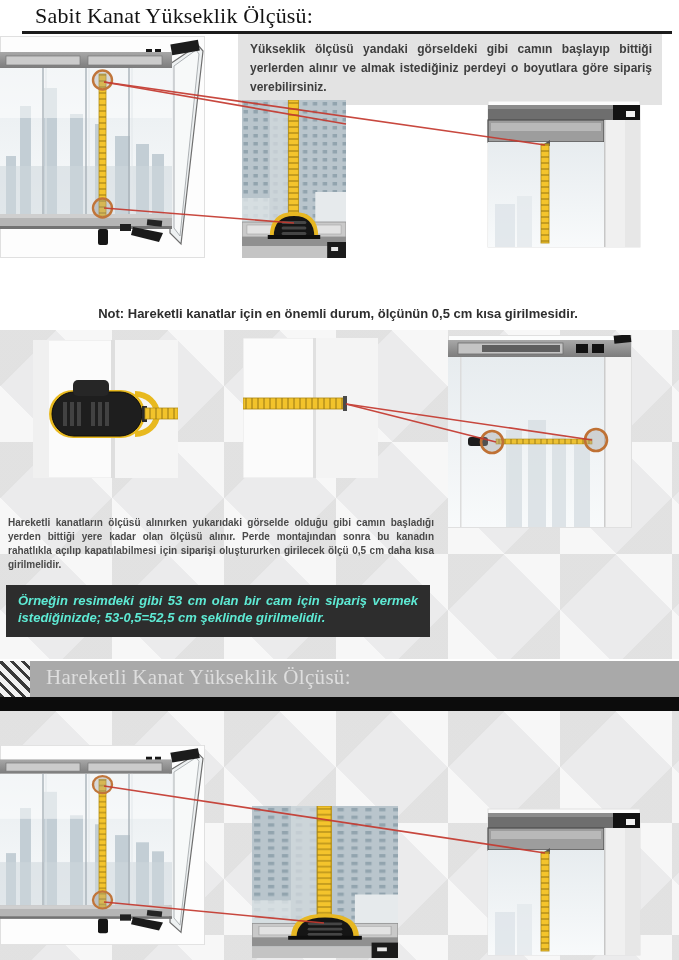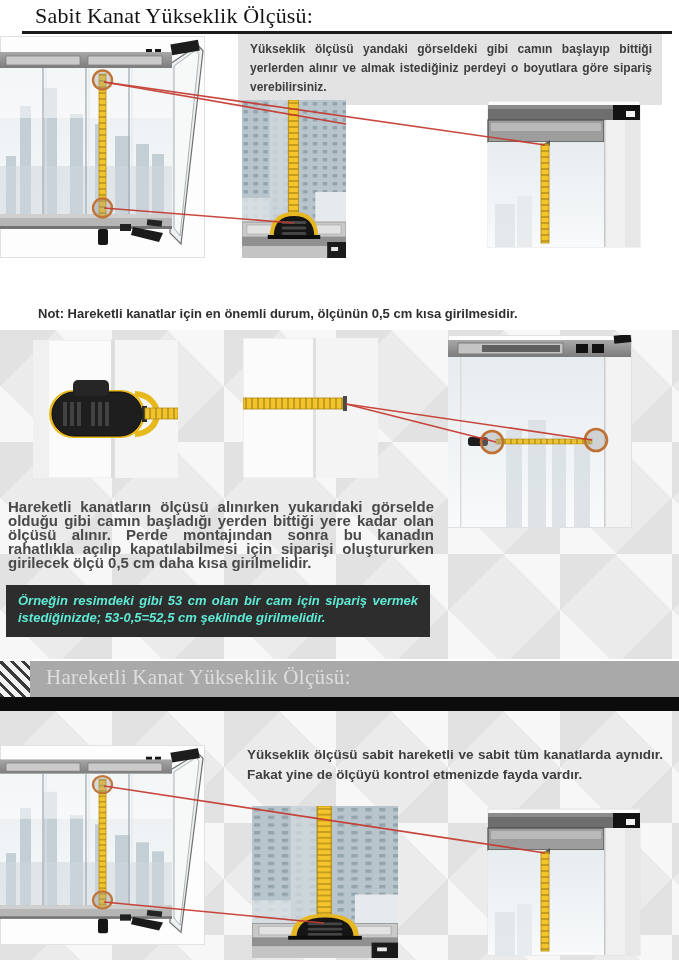--- a/index.html
+++ b/index.html
@@ -13,23 +13,23 @@
       linear-gradient(135deg, rgba(110,110,110,.08) 25%, rgba(0,0,0,0) 25.5%, rgba(0,0,0,0) 74.5%, rgba(110,110,110,.08) 75%);
     background-size:112px 112px;}
   .serif-title{font-family:"Liberation Serif",serif;font-size:22px;font-weight:400;color:#131313;
     white-space:nowrap;letter-spacing:.2px;}
   .rule{background:#1c1c1c;}
   .body-text{font-weight:bold;color:#3e3e3e;text-align:justify;}
   #s1-desc{left:238px;top:34px;width:424px;background:#e3e3e3;padding:6px 10px 8px 12px;
     font-size:12px;line-height:19px;box-sizing:border-box;}
   #h2-box{left:22px;top:271px;width:637px;height:32px;border:1.6px solid #4a4a4a;border-bottom:none;
     box-sizing:border-box;padding-left:15px;padding-top:3px;background:#fff;}
-  #s2-note{left:38px;top:306px;width:600px;font-size:13px;font-weight:bold;color:#2e2e2e;white-space:nowrap;}
+  #s2-note{left:38px;top:306px;width:600px;font-size:13px;font-weight:bold;color:#2e2e2e;white-space:nowrap;text-align:center;}
   #s2-panel{left:0;top:330px;width:679px;height:329px;}
-  #s2-desc{left:8px;top:500px;width:426px;font-size:15px;line-height:14px;color:#4a4a4a;}
+  #s2-desc{left:8px;top:516px;width:426px;font-size:10px;line-height:14px;color:#4a4a4a;}
   #s2-example{left:6px;top:585px;width:424px;height:52px;background:#2d2d2d;box-sizing:border-box;
     padding:7px 12px;color:#5eead4;font-size:13px;font-style:italic;font-weight:bold;line-height:17px;text-align:justify;}
   #banner{left:0;top:661px;width:656px;height:36px;background:#a9a9a9;padding-left:28px;}
   #banner-hatch{left:0;top:0;width:30px;height:36px;
     background:repeating-linear-gradient(45deg,#3a3a3a 0 3px,#f2f2f2 3px 8px);}
   #banner-title{position:absolute;left:46px;top:4px;font-family:"Liberation Serif",serif;
     font-size:21px;color:#dedede;white-space:nowrap;letter-spacing:.3px;}
   #black-bar{left:0;top:697px;width:679px;height:14px;background:#0c0c0c;}
   #s3-panel{left:0;top:711px;width:679px;height:249px;}
   #s3-desc{left:247px;top:745px;width:416px;font-size:13.5px;line-height:20px;}
@@ -217,21 +217,20 @@
   <div class="abs" id="s2-example">Örneğin resimdeki gibi 53 cm olan bir cam için sipariş vermek istediğinizde; 53-0,5=52,5 cm şeklinde girilmelidir.</div>
 
   <div class="abs" id="banner">
     <div class="abs" id="banner-hatch"></div>
     <div id="banner-title">Hareketli Kanat Yükseklik Ölçüsü:</div>
   </div>
   <div class="abs" id="black-bar"></div>
 
   <div class="abs quilt" id="s3-panel"></div>
 
-  <div class="abs body-text" id="s3-desc">Yükseklik ölçüsü sabit hareketli ve sabit tüm kanatlarda aynıdır. Fakat yine de ölçüyü kontrol etmenizde fayda vardır.</div>
 
   <svg class="abs illus img-layer" style="left:0;top:745px;" width="205" height="200" viewBox="0 0 205 222" preserveAspectRatio="none">
     <use href="#sym-balcony"></use>
   </svg>
   <svg class="abs illus img-layer" style="left:252px;top:806px;" width="146" height="152" viewBox="0 0 105 158" preserveAspectRatio="none">
     <use href="#sym-tape-bottom"></use>
   </svg>
   <svg class="abs illus img-layer" style="left:487px;top:808px;" width="155" height="148">
     <use href="#sym-frame-top"></use>
   </svg>

